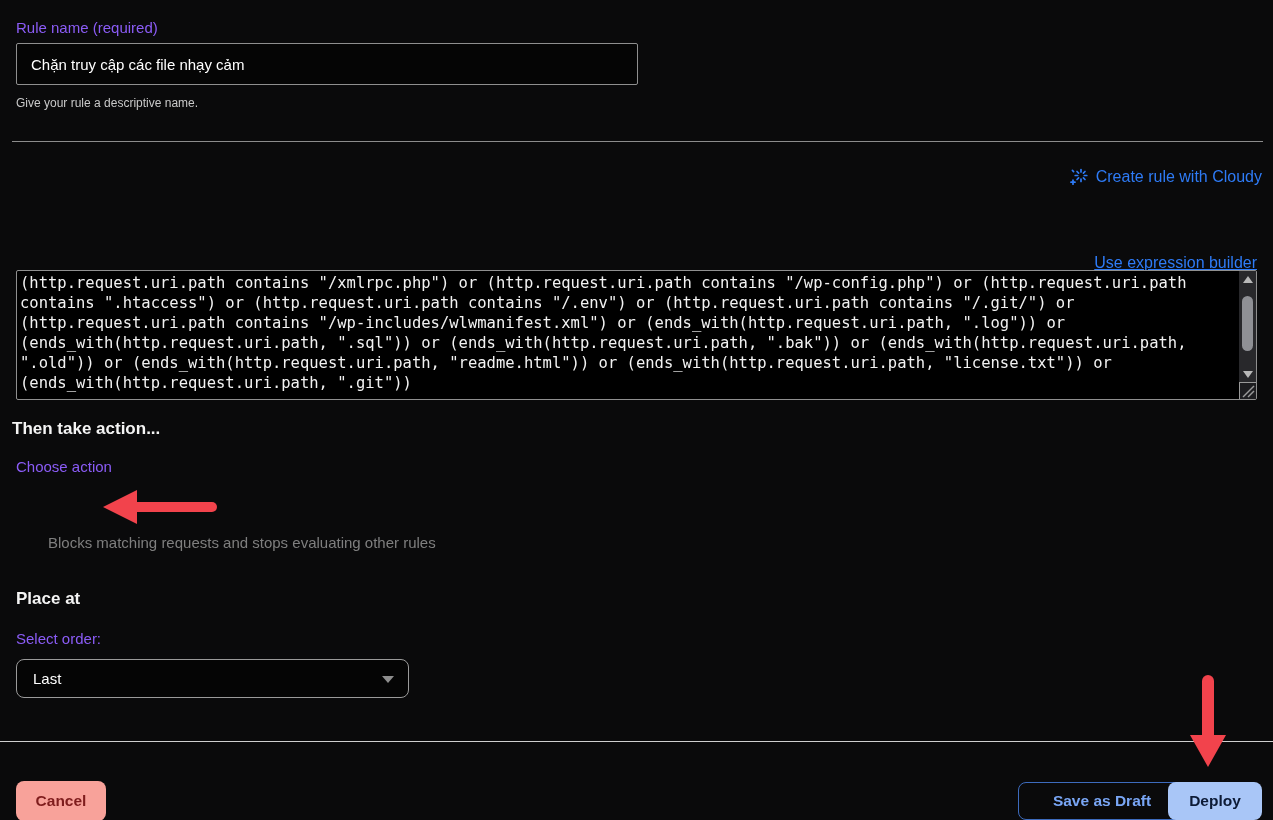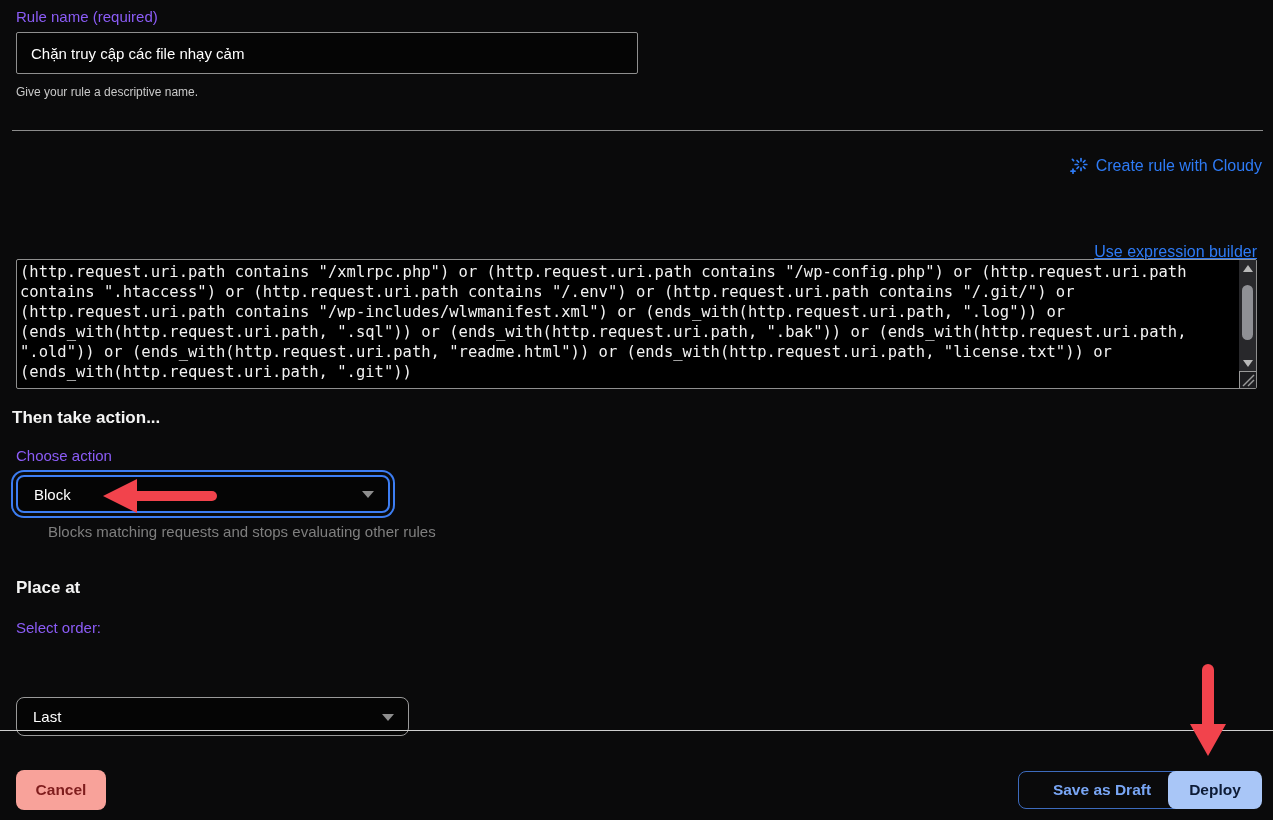--- a/index.html
+++ b/index.html
@@ -169,24 +169,20 @@
       <svg width="15" height="15" viewBox="0 0 15 15" stroke="#9a9a9a" stroke-width="1.4">
         <line x1="3" y1="14" x2="14" y2="3"></line>
         <line x1="8" y1="14" x2="14" y2="8"></line>
       </svg>
     </div>
   </div>
 
   <div class="abs section-heading" style="left:12px; top:408px;">Then take action...</div>
   <div class="abs field-label" style="left:16px; top:447px;text-align:center;">Choose action</div>
 
-  <div id="action-select" class="abs select-box">
-    <span>Block</span>
-    <span class="caret"></span>
-  </div>
 
   <div id="arrow-left" class="abs">
     <div class="head"></div>
     <div class="shaft red"></div>
   </div>
 
   <div class="abs helper-dim" style="left:16px; top:523px;">Blocks matching requests and stops evaluating other rules</div>
 
   <div class="abs section-heading" style="left:16px; top:578px;">Place at</div>
   <div class="abs field-label" style="left:16px; top:619px;">Select order:</div>

